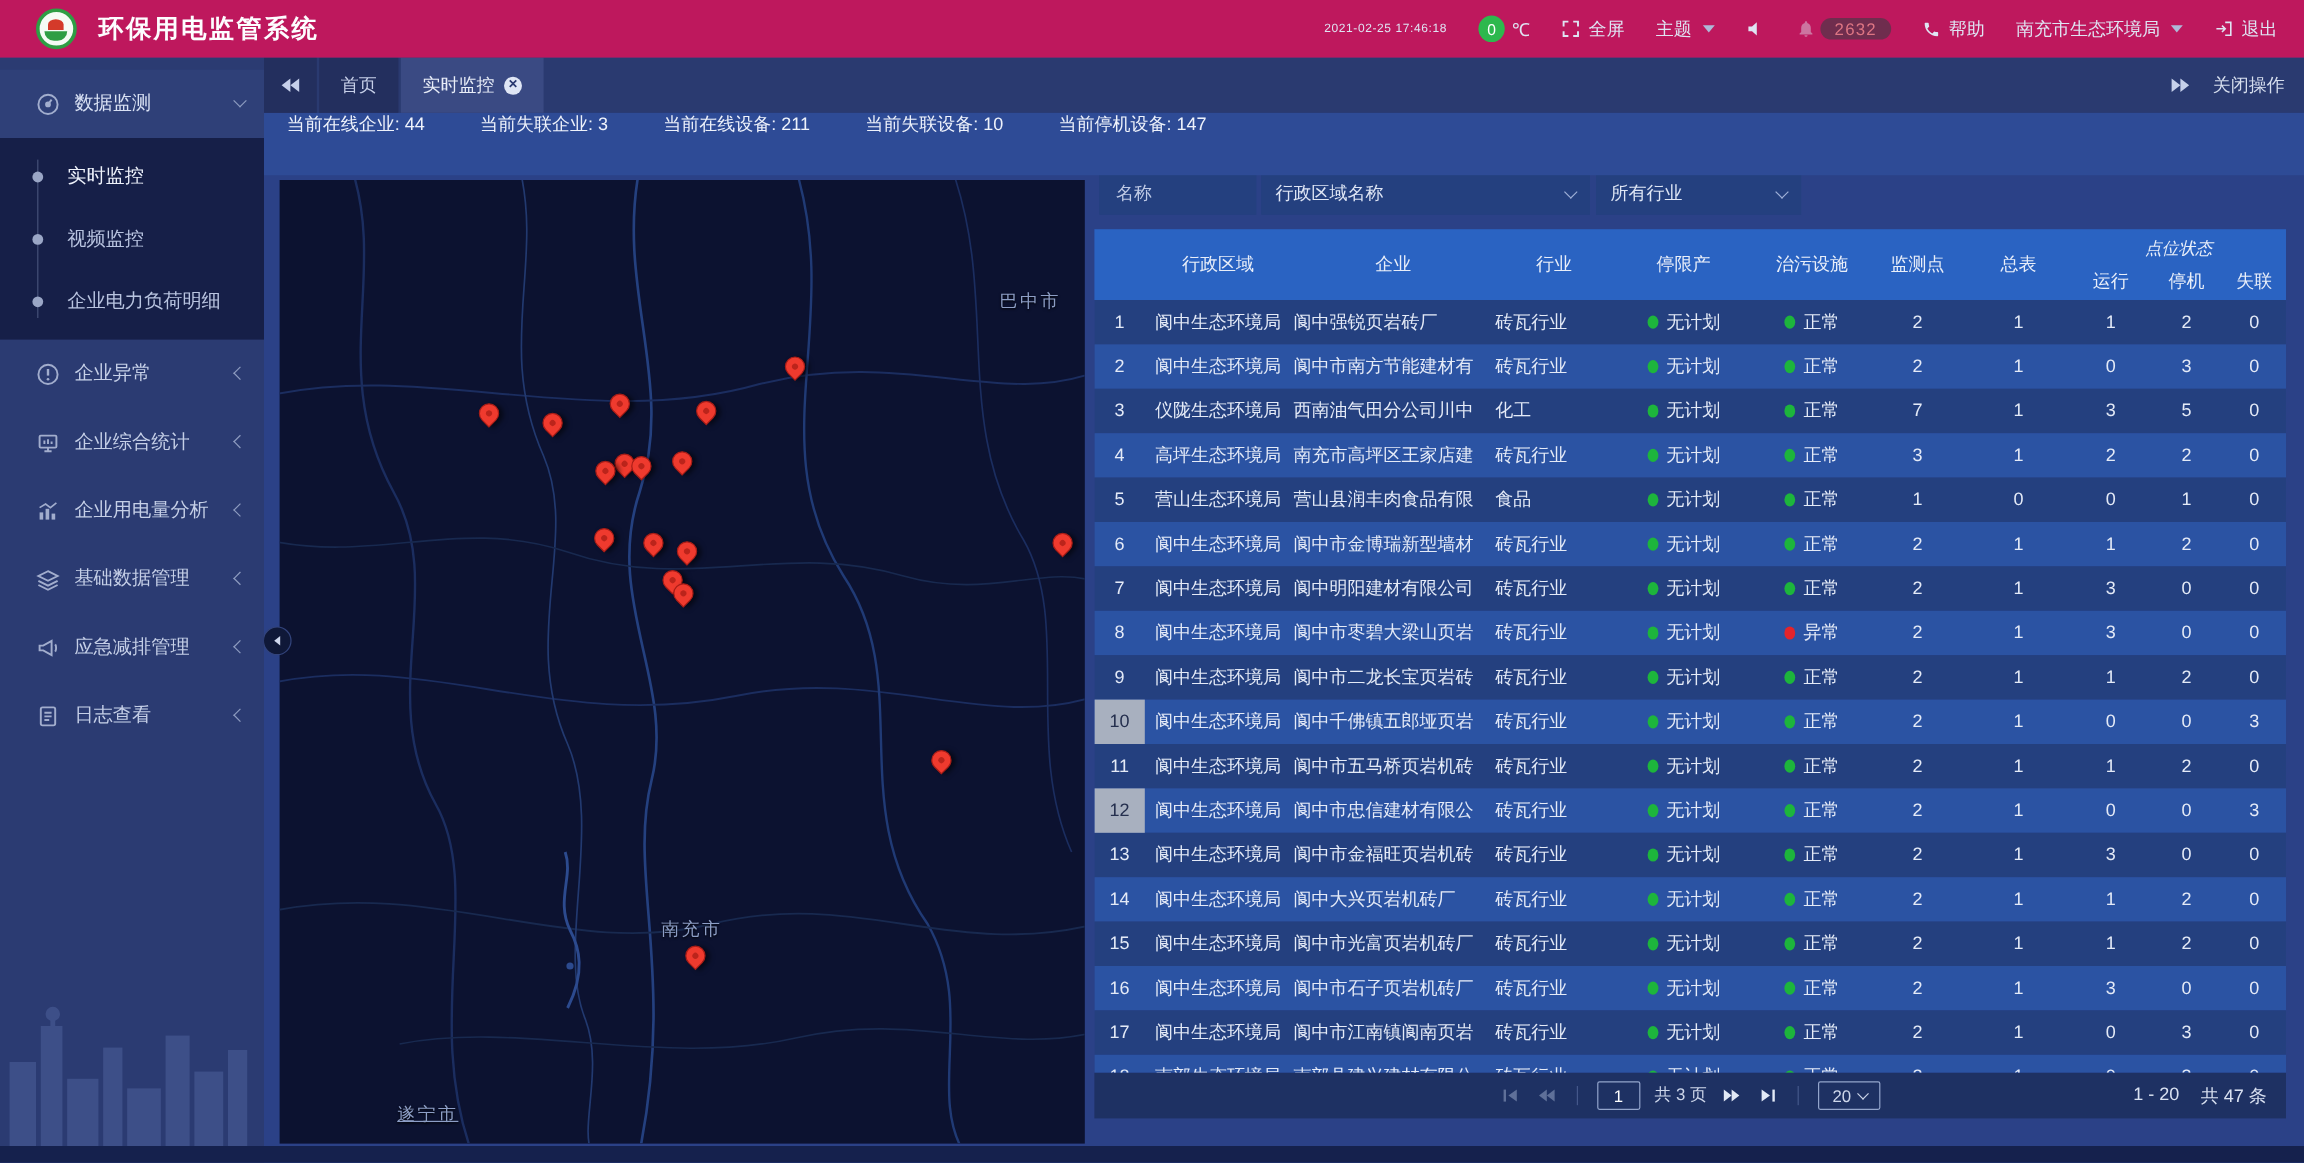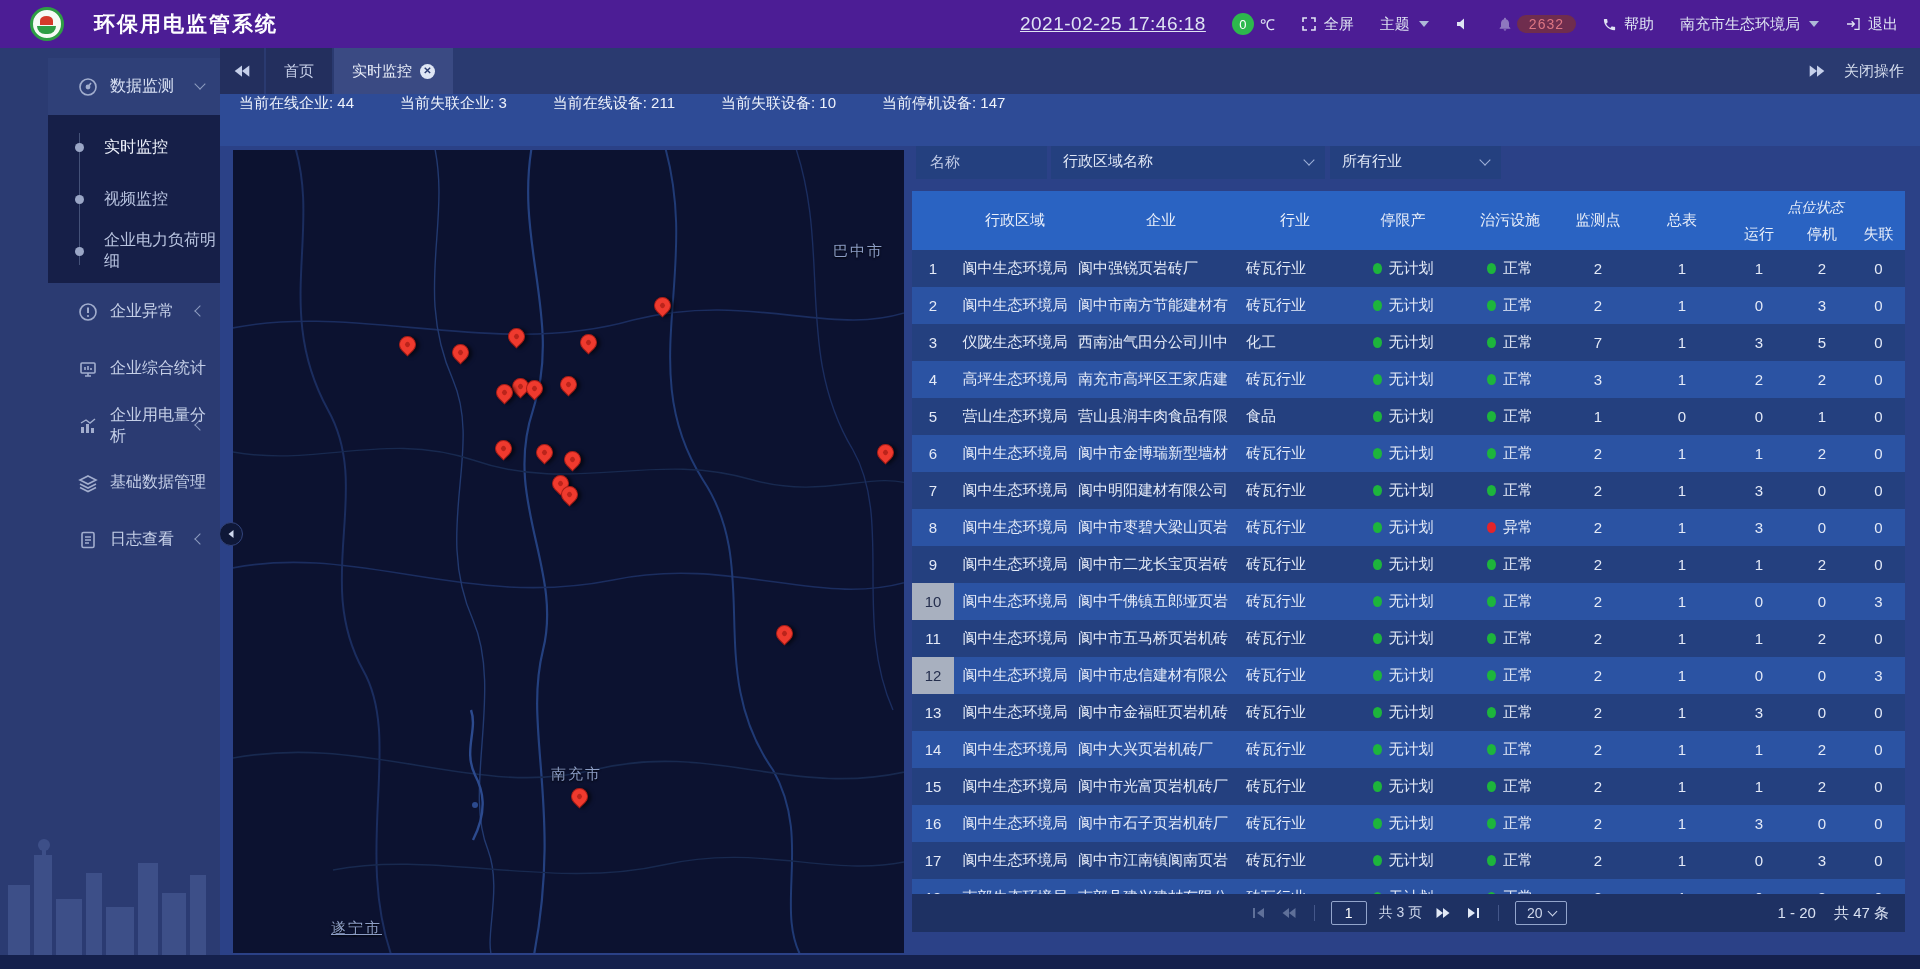--- a/index.html
+++ b/index.html
@@ -5,38 +5,38 @@
   * { box-sizing: border-box; }
   html,body { margin:0; padding:0; }
   body {
     width:1920px; height:969px; overflow:hidden; position:relative;
     background:#2b4187; font-family:"Liberation Sans", sans-serif;
     color:#e6ecf8; -webkit-font-smoothing:antialiased;
   }
   svg { display:block; }
 
   
-  .app-header{position:absolute;left:0;top:0;width:1920px;height:48px;background:#4c1d95;display:flex;align-items:center;z-index:30;gap:12px;}
+  .app-header{position:absolute;left:0;top:0;width:1920px;height:48px;background:#be185d;display:flex;align-items:center;z-index:30;}
   .logo{width:34px;height:34px;border-radius:50%;background:#f5fbf5;border:3px solid #2e9e44;margin-left:30px;position:relative;flex:0 0 auto;}
   .logo::before{content:"";position:absolute;left:7px;top:6px;width:13px;height:9px;background:#d43a2a;border-radius:50% 50% 0 0;}
   .logo::after{content:"";position:absolute;left:4px;bottom:4px;width:19px;height:8px;background:#2e9e44;border-radius:0 0 10px 10px;}
   .app-title{font-size:21px;font-weight:bold;color:#fdfdff;margin-left:18px;letter-spacing:2px;}
   .header-right{margin-left:auto;display:flex;align-items:center;gap:26px;padding-right:22px;font-size:15px;color:#dfe4f3;}
-  .datetime{font-size:19px;letter-spacing:.5px;text-decoration:underline;}
+  .datetime{font-size:10px;letter-spacing:.5px;}
   .temp{display:flex;align-items:center;gap:6px;}
   .temp-badge{width:22px;height:22px;border-radius:50%;background:#2db84d;color:#fff;font-size:13px;display:flex;align-items:center;justify-content:center;}
   .hbtn{display:flex;align-items:center;gap:7px;cursor:pointer;white-space:nowrap;}
   .hbtn svg{flex:0 0 auto;}
   .caret{display:inline-block;width:0;height:0;border-left:5px solid transparent;border-right:5px solid transparent;border-top:6px solid #aeb9d8;margin-left:2px;}
   .noti{display:flex;align-items:center;gap:4px;}
   .noti-pill{background:#6f2d4e;color:#dd7583;font-size:14px;padding:1px 12px;border-radius:10px;letter-spacing:1px;}
 
   
   .sidebar{position:absolute;left:0;top:48px;width:220px;height:921px;background:#2b3b72;z-index:20;}
-  .menu{padding-top:10px;margin-left:48px;}
+  .menu{padding-top:10px;}
   .m-item{height:57px;display:flex;align-items:center;padding-left:30px;position:relative;font-size:16px;color:#c5cfe7;cursor:pointer;}
   .m-item .m-icon{width:20px;height:20px;margin-right:12px;flex:0 0 auto;opacity:.85;}
   .m-item.active-parent{background:#2f4078;color:#d9e1f4;}
   .chev{position:absolute;right:16px;width:8px;height:8px;border-right:1.5px solid #8e9cc0;border-bottom:1.5px solid #8e9cc0;}
   .chev.down{transform:rotate(45deg);top:22px;}
   .chev.left{transform:rotate(135deg);top:24px;}
   .submenu{background:#161f48;position:relative;padding:6px 0;}
   .submenu::before{content:"";position:absolute;left:31px;top:18px;bottom:18px;width:1px;background:#6c7aa0;opacity:.55;}
   .s-item{height:52px;display:flex;align-items:center;padding-left:56px;font-size:16px;color:#b9c4e0;position:relative;cursor:pointer;}
   .s-item::before{content:"";position:absolute;left:27px;top:22px;width:9px;height:9px;border-radius:50%;background:#9aa6c6;}
@@ -199,20 +199,28 @@
       <span>企业用电量分析</span>
       <span class="chev left"></span>
     </div>
     <div class="m-item">
       <svg class="m-icon" viewBox="0 0 20 20" fill="none" stroke="#b7c2de" stroke-width="1.6">
           <path d="M10 3l8 4-8 4-8-4 8-4z"></path>
           <path d="M2 11l8 4 8-4"></path>
           <path d="M2 14.5l8 4 8-4"></path>
         </svg>
       <span>基础数据管理</span>
+      <span class="chev left"></span>
+    </div>
+    <div class="m-item">
+      <svg class="m-icon" viewBox="0 0 20 20" fill="none" stroke="#b7c2de" stroke-width="1.6">
+          <path d="M3 8v4h3l7 4V4L6 8H3z" fill="none"></path>
+          <path d="M16 7c1 1.5 1 4.5 0 6"></path>
+        </svg>
+      <span>应急减排管理</span>
       <span class="chev left"></span>
     </div>
     <div class="m-item">
       <svg class="m-icon" viewBox="0 0 20 20" fill="none" stroke="#b7c2de" stroke-width="1.6">
           <rect x="4" y="2.5" width="12" height="15" rx="1.5"></rect>
           <path d="M7 7h6M7 10h6M7 13h4"></path>
         </svg>
       <span>日志查看</span>
       <span class="chev left"></span>
     </div>

